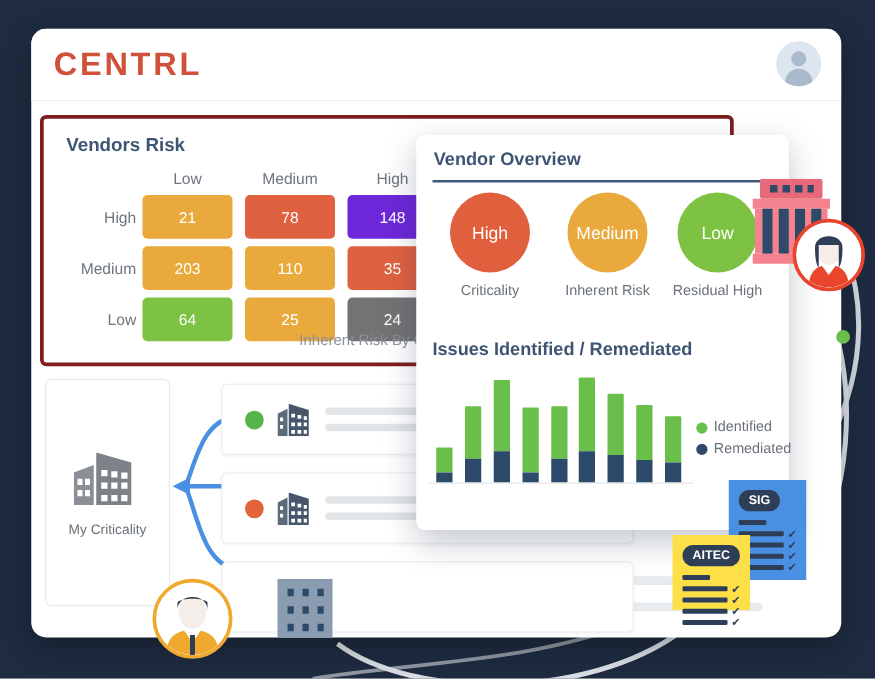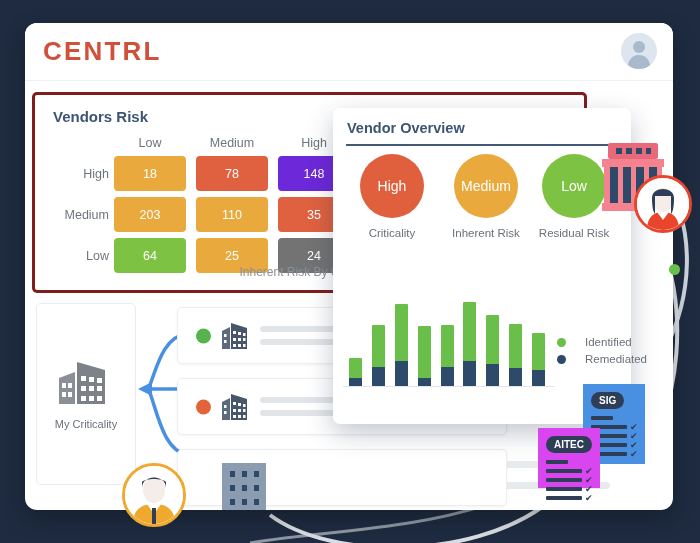--- a/index.html
+++ b/index.html
@@ -176,21 +176,21 @@
   }
   .bar-stack { width: 13px; display: flex; flex-direction: column; justify-content: flex-end; }
   .bar-top { width: 100%; border-radius: 1px 1px 0 0; }
   .bar-bot { width: 100%; }
   #axis {
     position: absolute; left: 0; bottom: 21px;
     width: 212px; height: 1px; background: #e3e6e9;
   }
   .legend-row {
     position: absolute; left: 214px;
-    display: flex; align-items: center; gap: 14px;
+    display: flex; align-items: center;
   }
   #legend-0 { top: 38px; }
   #legend-1 { top: 55px; }
   .legend-dot { width: 9px; height: 9px; border-radius: 50%; margin-right: 5px; }
   .legend-label { font-size: 11.5px; color: #6b7179; }
 
   
   #bank-icon { position: absolute; left: 602px; top: 143px; }
   #female-avatar {
     position: absolute; left: 634px; top: 175px;
@@ -204,21 +204,21 @@
     background: #ffffff; border: 3px solid #f0a92f;
     overflow: hidden;
   }
   #office-bldg { position: absolute; left: 183px; top: 440px; }
   #doc-sig {
     position: absolute; left: 583px; top: 384px;
     width: 62px; height: 80px; background: #4a90e2;
   }
   #doc-aitec {
     position: absolute; left: 538px; top: 428px;
-    width: 62px; height: 60px; background: #d946ef;
+    width: 62px; height: 60px; background: #fde047;
   }
   .doc-badge {
     position: absolute; left: 8px; top: 8px;
     height: 17px; padding: 0 8px;
     border-radius: 9px; background: #2d3e56;
     display: flex; align-items: center; justify-content: center;
     color: #fff; font-size: 10px; font-weight: bold;
   }
   .doc-line { position: absolute; height: 4px; background: #2d3e56; border-radius: 1px; }
   .doc-check {
@@ -256,21 +256,21 @@
     <div id="vendors-risk-card">
       <div id="vendors-risk-title">Vendors Risk</div>
       <div class="matrix">
         <div class="matrix-col-headers">
           <span>Low</span>
           <span>Medium</span>
           <span>High</span>
         </div>
         <div class="matrix-row">
           <div class="matrix-row-label">High</div>
-          <div class="matrix-cell" style="background: rgb(233, 169, 60);">18</div>
+          <div class="matrix-cell" style="background: rgb(233, 169, 60);">21</div>
           <div class="matrix-cell" style="background: rgb(223, 97, 64);">78</div>
           <div class="matrix-cell" style="background: #6d28d9;">148</div>
         </div>
         <div class="matrix-row">
           <div class="matrix-row-label">Medium</div>
           <div class="matrix-cell" style="background: rgb(233, 169, 60);">203</div>
           <div class="matrix-cell" style="background: rgb(233, 169, 60);">110</div>
           <div class="matrix-cell" style="background: rgb(223, 97, 64);">35</div>
         </div>
         <div class="matrix-row">
@@ -399,23 +399,24 @@
     <div class="vo-metric" style="left:10px;">
       <div class="vo-circle" style="background: rgb(224, 96, 62);">High</div>
       <div class="vo-caption">Criticality</div>
     </div>
     <div class="vo-metric" style="left:104px;">
       <div class="vo-circle" style="background: rgb(233, 169, 60);">Medium</div>
       <div class="vo-caption">Inherent Risk</div>
     </div>
     <div class="vo-metric" style="left:192px;">
       <div class="vo-circle" style="background: rgb(125, 194, 66);">Low</div>
-      <div class="vo-caption">Residual Risk</div>
-    </div>
-
+      <div class="vo-caption">Residual High</div>
+    </div>
+
+    <div id="issues-title">Issues Identified / Remediated</div>
 
     <div id="chart-area">
       <div id="bars">
           <div class="bar-stack" style="height: 28.3146px;">
             <div class="bar-top" style="height: 20.764px; background: rgb(106, 191, 75);"></div>
             <div class="bar-bot" style="height: 7.55056px; background: rgb(45, 74, 107);"></div>
           </div>
           <div class="bar-stack" style="height: 61.3483px;">
             <div class="bar-top" style="height: 42.4719px; background: rgb(106, 191, 75);"></div>
             <div class="bar-bot" style="height: 18.8764px; background: rgb(45, 74, 107);"></div>

